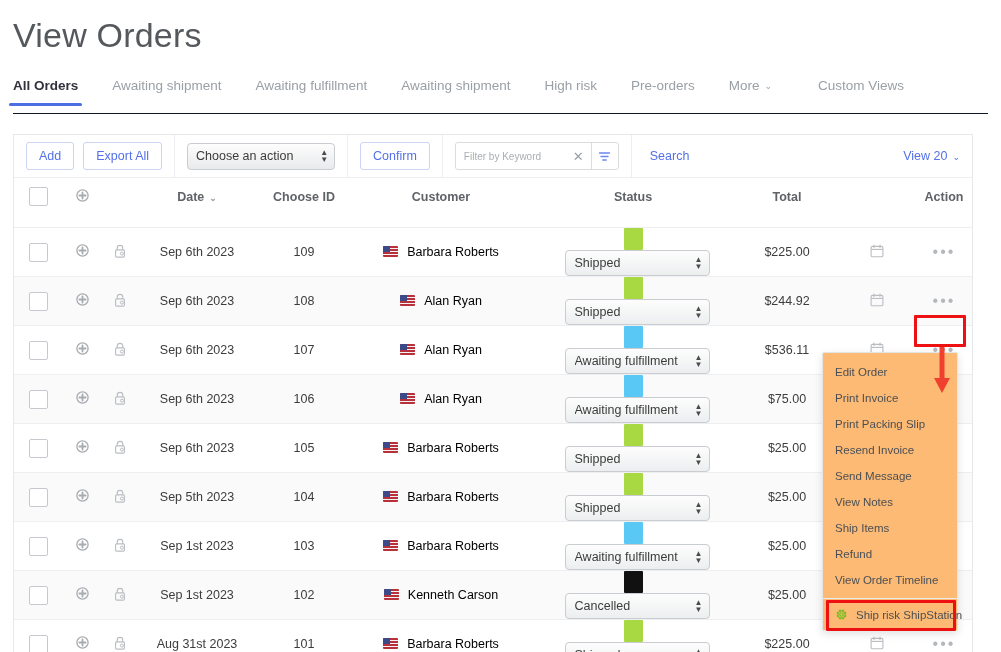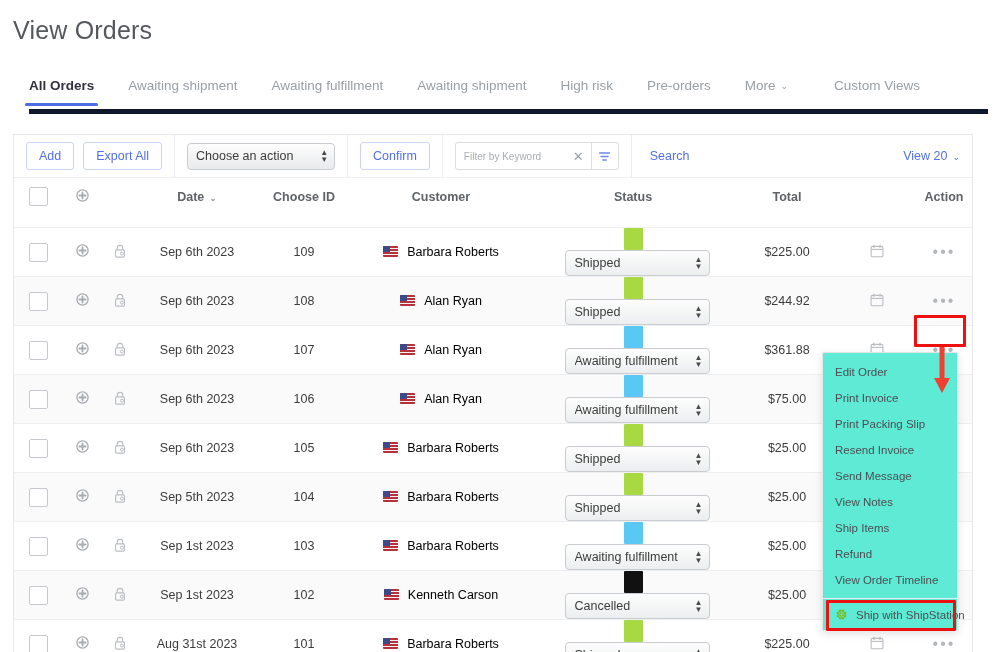--- a/index.html
+++ b/index.html
@@ -9,28 +9,28 @@
     background: #ffffff;
     font-family: "Liberation Sans", sans-serif;
     color: #3c3c3c;
     overflow: hidden;
   }
   .page { position: relative; width: 1001px; height: 652px; background:#fff; }
 
   
   .page-title {
     position:absolute; left:13px; top:16px;
-    font-size:25px; font-weight:400; color:#55585c; letter-spacing:.2px;
+    font-size:34px; font-weight:400; color:#55585c; letter-spacing:.2px;
   }
 
   
   .tabs {
     position:absolute; left:13px; top:74px; right:13px; height:40px;
-    border-bottom:5px solid #0f172a;
-    display:flex; align-items:flex-start;margin-left:16px;
+    border-bottom:1px solid #0f172a;
+    display:flex; align-items:flex-start;
   }
   .tab {
     position:relative; font-size:13.5px; color:#9aa0a6;
     padding:4px 0 12px 0; margin-right:34px; cursor:pointer; white-space:nowrap;
   }
   .tab.active { color:#34313f; font-weight:700; }
   .tab.active::after {
     content:""; position:absolute; left:-4px; right:-4px; bottom:-1px;
     height:3px; background:#4b6fe0; border-radius:2px;
   }
@@ -148,21 +148,21 @@
     font-size:12.5px; font-family:inherit; color:#3c3c3c;
     padding:0 22px 0 9px; cursor:pointer;
   }
 
   .dots { color:#b4b8bd; letter-spacing:2px; font-size:16px; cursor:pointer; line-height:1; }
   .dots-hit { display:inline-block; padding:5px 9px; }
 
   
   .menu {
     position:absolute; left:822px; top:352px; width:136px;
-    background:#5eead4; border:1px solid #e3e5e7; border-radius:2px;
+    background:#fdba74; border:1px solid #e3e5e7; border-radius:2px;
     box-shadow:0 3px 9px rgba(0,0,0,.12);
     padding:6px 0 0 0; z-index:20;
   }
   .menu-item {
     font-size:11.5px; color:#4b4f54; padding:7px 12px; cursor:pointer; white-space:nowrap;
   }
   .menu-sep { height:1px; background:#e8eaec; margin:5px 0 0 0; }
   .menu-item.ship {
     display:flex; align-items:center; gap:8px; padding:9px 12px;
   }
@@ -332,21 +332,21 @@
               </svg></td>
             <td class="c-date">Sep 6th 2023</td>
             <td class="c-oid">107</td>
             <td class="c-cust"><span class="flag"></span><span class="cust-link">Alan Ryan</span></td>
             <td class="c-status">
               <div class="status-cell">
                 <span class="swatch" style="background: rgb(90, 200, 245);"></span>
                 <span class="sel-wrap"><select class="status-select"><option>Awaiting fulfillment</option></select><span class="sel-arrows">▲<br>▼</span></span>
               </div>
             </td>
-            <td class="c-total">$361.88</td>
+            <td class="c-total">$536.11</td>
             <td class="c-cal"><svg width="14" height="14" viewBox="0 0 14 14">
                 <rect x="1.1" y="2.4" width="11.8" height="10.4" rx="1.3" fill="none" stroke="#b9bdc2" stroke-width="1.1"></rect>
                 <line x1="1.1" y1="5.4" x2="12.9" y2="5.4" stroke="#b9bdc2" stroke-width="1.1"></line>
                 <line x1="4" y1="1.1" x2="4" y2="3.4" stroke="#b9bdc2" stroke-width="1.1" stroke-linecap="round"></line>
                 <line x1="10" y1="1.1" x2="10" y2="3.4" stroke="#b9bdc2" stroke-width="1.1" stroke-linecap="round"></line>
               </svg></td>
             <td class="c-act"><span class="dots-hit"><span class="dots">•••</span></span></td>
           </tr>
           <tr class="alt">
             <td class="c-check"><span class="chk"></span></td>
@@ -535,21 +535,21 @@
     <div class="menu-item">View Notes</div>
     <div class="menu-item">Ship Items</div>
     <div class="menu-item">Refund</div>
     <div class="menu-item">View Order Timeline</div>
     <div class="menu-sep"></div>
     <div class="menu-item ship">
       <svg class="gear" viewBox="0 0 16 16" aria-hidden="true">
         <path fill="#77bc1f" d="M8 5.1A2.9 2.9 0 1 0 8 10.9 2.9 2.9 0 0 0 8 5.1zm0 4.3A1.4 1.4 0 1 1 8 6.6a1.4 1.4 0 0 1 0 2.8z"></path>
         <path fill="#77bc1f" d="M14.2 9.3l-1.1-.5c.05-.26.08-.53.08-.8s-.03-.54-.08-.8l1.1-.5-.9-2.1-1.15.42a5.1 5.1 0 0 0-1.13-1.13L11.4 2.6l-2.1-.9-.5 1.1a5.2 5.2 0 0 0-1.6 0l-.5-1.1-2.1.9.42 1.29A5.1 5.1 0 0 0 3.9 5.02L2.7 4.6l-.9 2.1 1.1.5a5.2 5.2 0 0 0 0 1.6l-1.1.5.9 2.1 1.2-.42a5.1 5.1 0 0 0 1.12 1.13L4.6 13.4l2.1.9.5-1.1a5.2 5.2 0 0 0 1.6 0l.5 1.1 2.1-.9-.42-1.2a5.1 5.1 0 0 0 1.13-1.12l1.19.42.9-2.2zM8 11.6A3.6 3.6 0 1 1 8 4.4a3.6 3.6 0 0 1 0 7.2z"></path>
       </svg>
-      <span>Ship with ShipStation</span>
+      <span>Ship risk ShipStation</span>
     </div>
   </div>
 
   <div class="hl-box" id="hl-dots"></div>
 
   <svg class="arrow" style="left:932px; top:345px;" width="20" height="50">
     <line x1="10" y1="0" x2="10" y2="36" stroke="#f0402f" stroke-width="5"></line>
     <polygon points="10,48 2,33 18,33" fill="#f0402f"></polygon>
   </svg>
 

